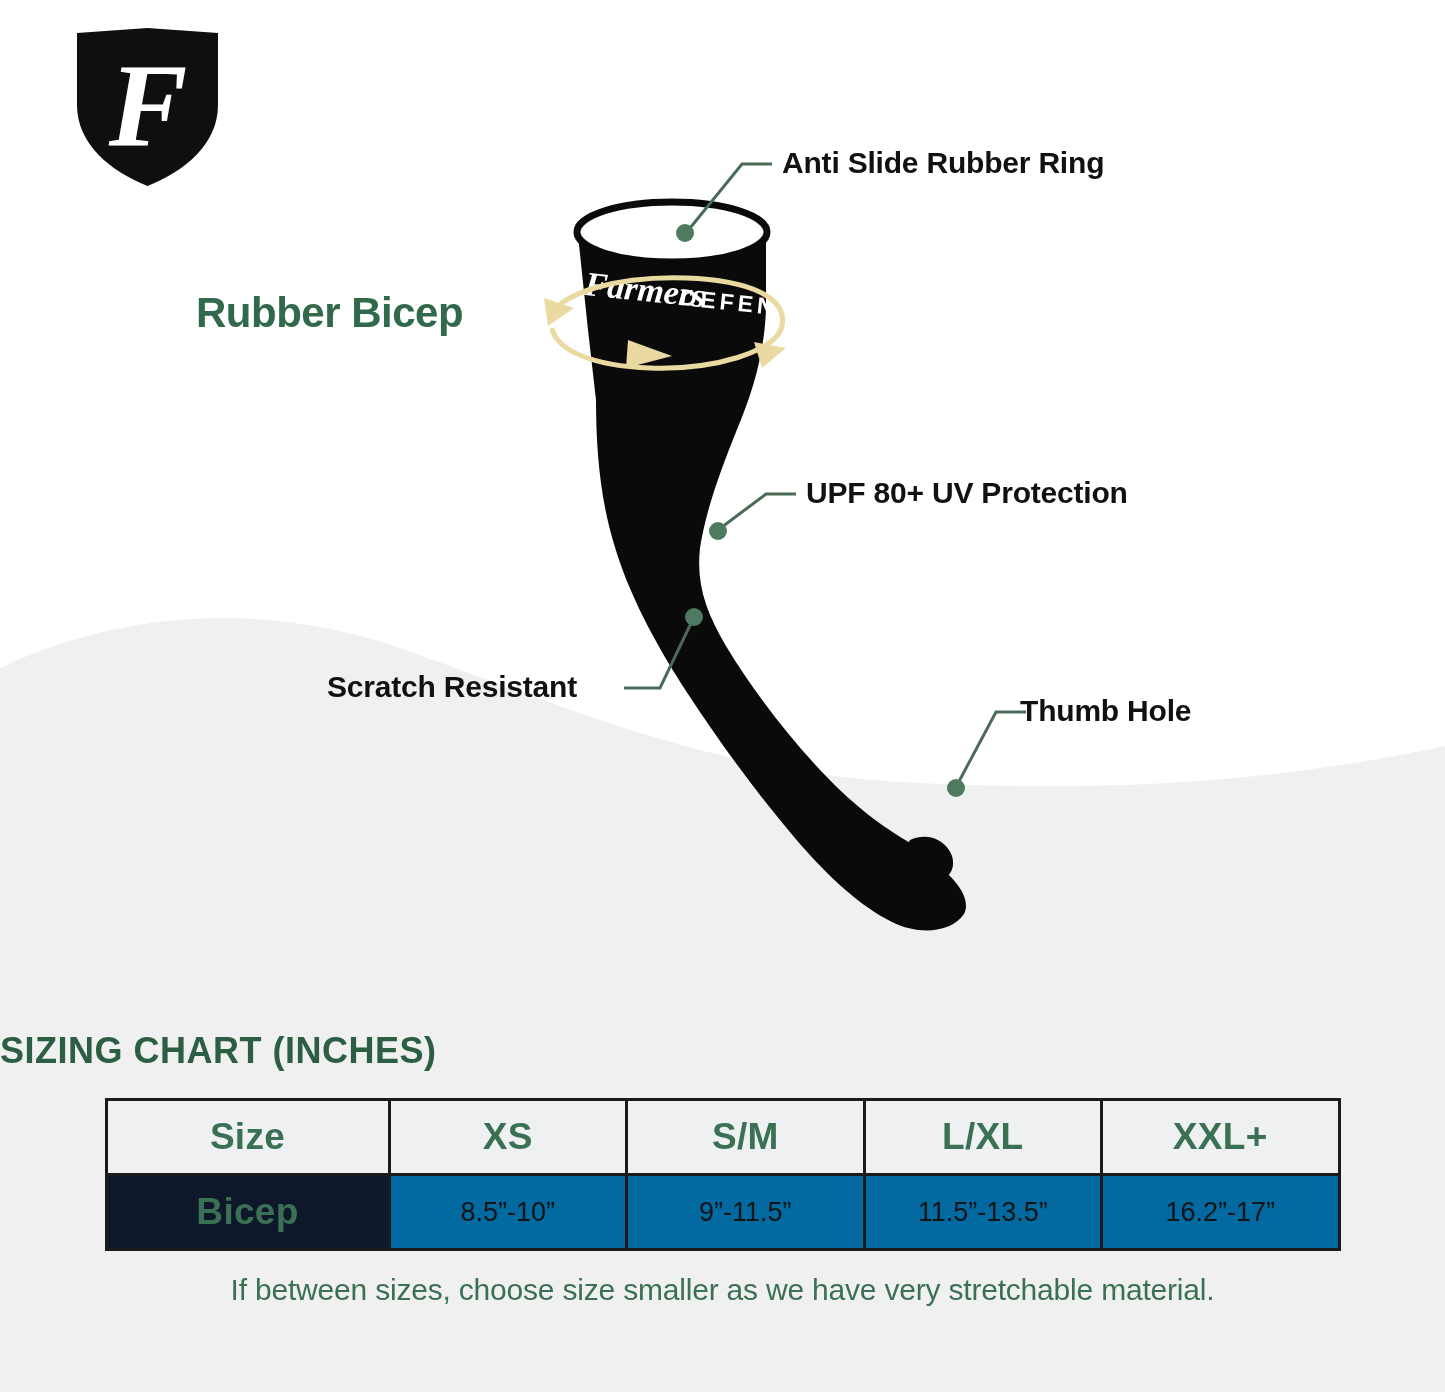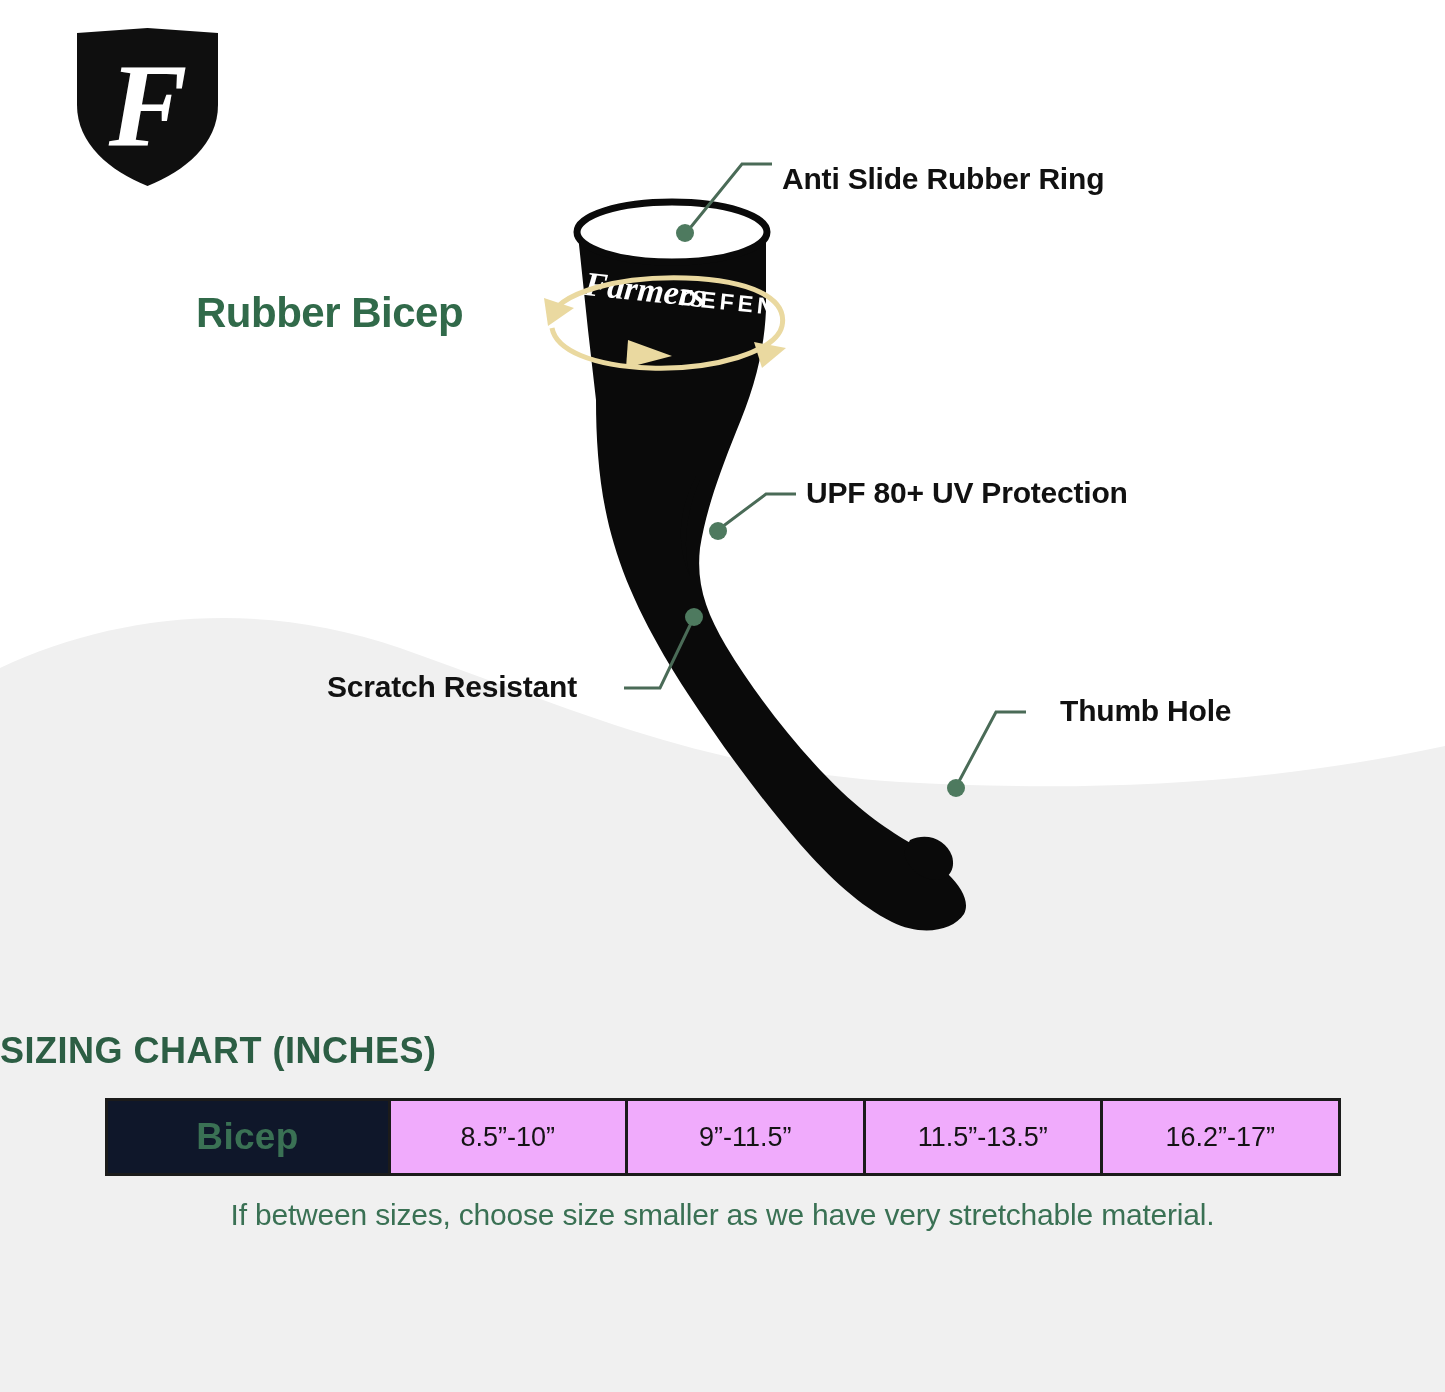--- a/index.html
+++ b/index.html
@@ -113,21 +113,21 @@
     letter-spacing: 0.3px;
   }
   td.rowhdr {
     background: #0f172a;
     color: #3a7154;
     font-weight: bold;
     font-size: 37px;
     letter-spacing: 0.3px;
   }
   td.val {
-    background: #f0abfc;
+    background: #0369a1;
     color: #141414;
     font-weight: normal;
     font-size: 27px;
     height: 88px;
   }
   td.col-first { width: 280px; }
   #chart-note {
     text-align: center;
     font-family: "Liberation Sans", sans-serif;
     font-size: 30px;
@@ -211,36 +211,43 @@
       <path d="M956 787 L996 712 L1026 712"></path>
     </g>
     <g fill="#4e7a5f">
       <circle cx="685" cy="233" r="9"></circle>
       <circle cx="718" cy="531" r="9"></circle>
       <circle cx="694" cy="617" r="9"></circle>
       <circle cx="956" cy="788" r="9"></circle>
     </g>
   </svg>
 
-  <div class="callout-label right" style="left:782px; top:164px;">Anti Slide Rubber Ring</div>
+  <div class="callout-label right" style="left:782px; top:148px;">Anti Slide Rubber Ring</div>
 
   <div class="callout-label right" style="left:806px; top:478px;">UPF 80+ UV Protection</div>
 
   <div class="callout-label left" style="right:868px; top:672px;">Scratch Resistant</div>
 
-  <div class="callout-label right" style="left:1060px; top:696px;">Thumb Hole</div>
+  <div class="callout-label right" style="left:1020px; top:696px;">Thumb Hole</div>
 
   <div id="label-measure-bicep">Rubber Bicep</div>
 
   <div id="chart-block">
 
     <div id="chart-title">SIZING CHART (INCHES)</div>
 
     <table id="sizing-table">
       <tbody>
+        <tr>
+          <td class="hdr col-first">Size</td>
+          <td class="hdr">XS</td>
+          <td class="hdr">S/M</td>
+          <td class="hdr">L/XL</td>
+          <td class="hdr">XXL+</td>
+        </tr>
         <tr>
           <td class="rowhdr col-first">Bicep</td>
           <td class="val">8.5”-10”</td>
           <td class="val">9”-11.5”</td>
           <td class="val">11.5”-13.5”</td>
           <td class="val">16.2”-17”</td>
         </tr>
       </tbody>
     </table>
 

